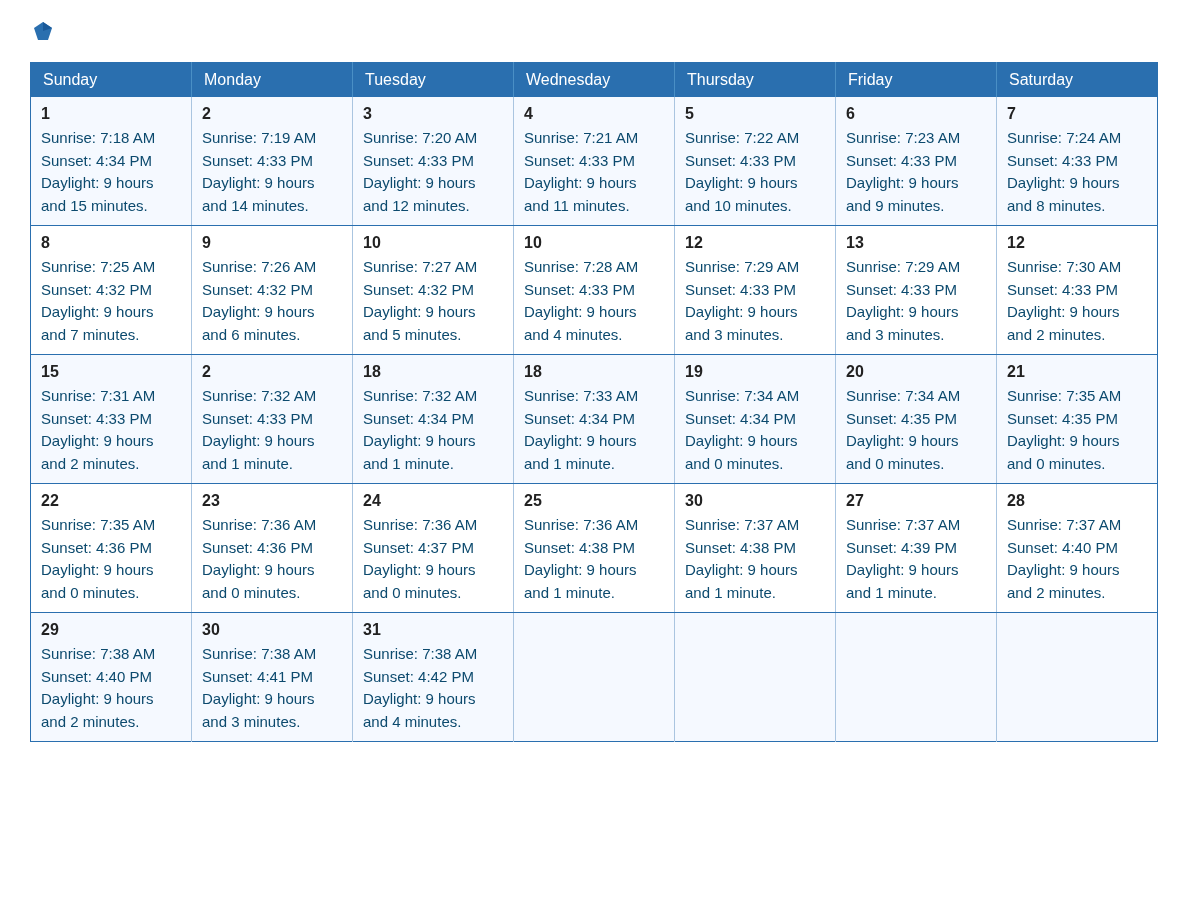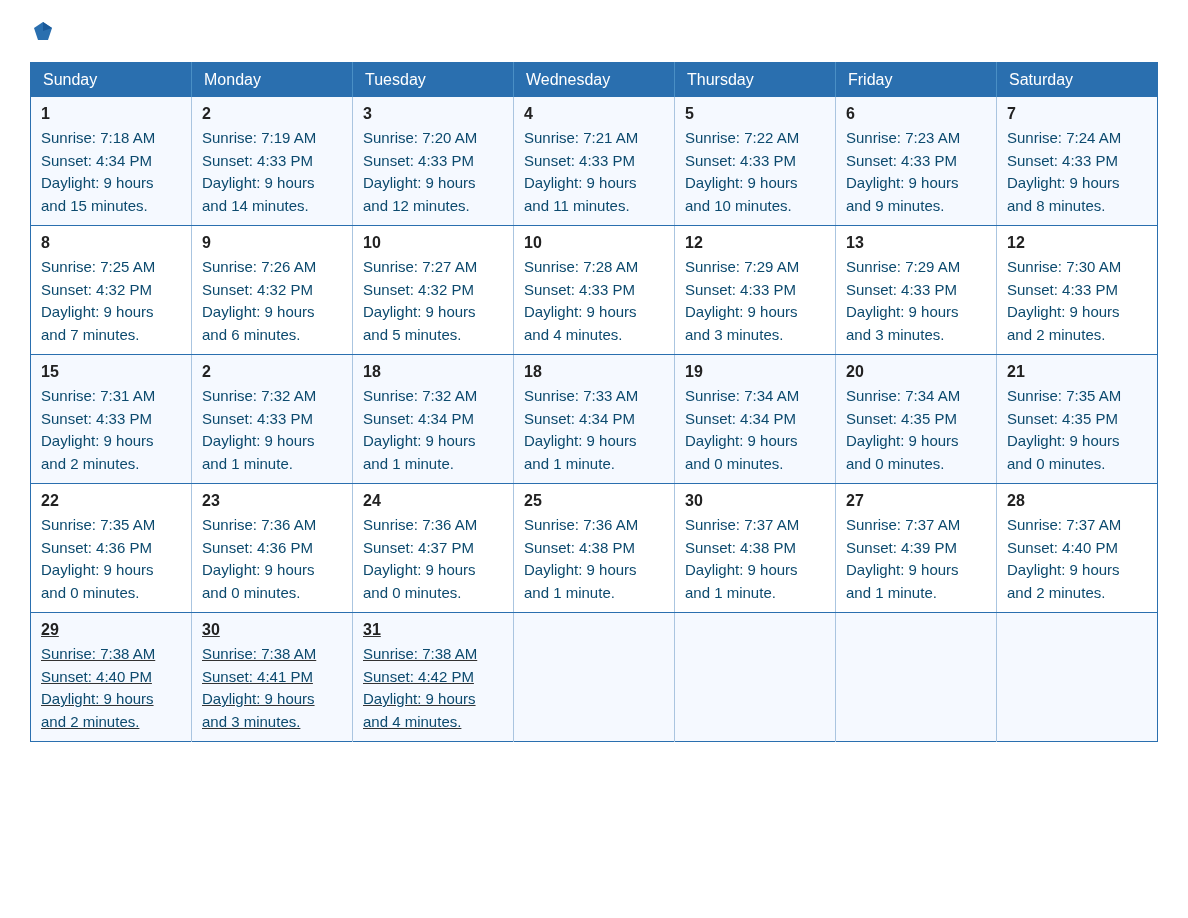--- a/index.html
+++ b/index.html
@@ -75,21 +75,20 @@
       font-size: 13.5px;
       color: #333;
       width: 14.28%;
       min-height: 110px;
     }
     .calendar-table td:last-child {
       border-right: none;
     }
     .calendar-table tr:last-child td {
       border-bottom: none;
-      text-decoration: underline;
     }
     .day-number {
       font-size: 16px;
       font-weight: bold;
       color: #222;
       display: block;
       margin-bottom: 4px;
     }
     .day-info {
       font-size: 15px;

